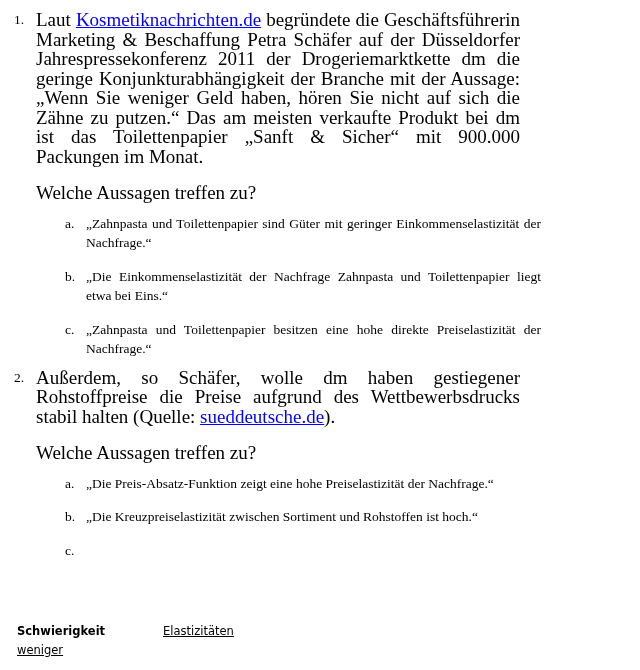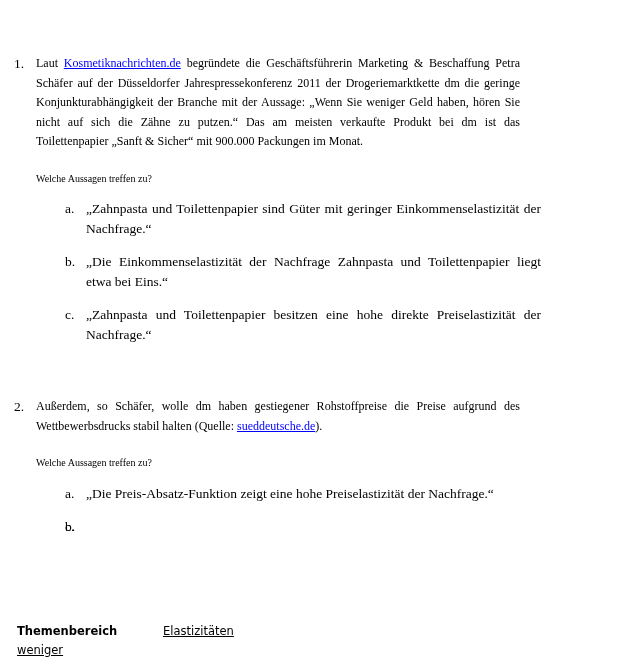--- a/index.html
+++ b/index.html
@@ -38,30 +38,29 @@
 
   .qmarker {
     position: absolute;
     left: 14px;
     top: 0;
     font-size: 13.5px;
     line-height: 19.5px;
   }
 
   .qbody {
-    font-size: 12px;
+    font-size: 19px;
     line-height: 19.5px;
     text-align: justify;
     width: 484px;
     hyphens: manual;
-    margin-top: 44px;
   }
 
   .prompt {
-    font-size: 10px;
+    font-size: 19px;
     line-height: 19.5px;
     margin-top: 17px;
     width: 484px;
   }
 
   
   .alist {
     margin: 11px 0 0 0;
     padding: 0;
     list-style: none;
@@ -150,32 +149,33 @@
 
       <div class="prompt">Welche Aussagen treffen zu?</div>
 
       <ul class="alist">
         <li class="aitem">
           <span class="amarker">a.</span>
           <span>„Die Preis-Absatz-Funktion zeigt eine hohe Preiselastizität der Nachfrage.“</span>
         </li>
         <li class="aitem">
           <span class="amarker">b.</span>
+          <span>„Die Kreuzpreiselastizität zwischen Sortiment und Rohstoffen ist hoch.“</span>
         </li>
         <li class="aitem">
           <span class="amarker">c.</span>
         </li>
       </ul>
     </li>
 
   </ol>
 
   <div class="meta">
     <div class="meta-row">
-      <span class="meta-label">Themenbereich</span>
+      <span class="meta-label">Schwierigkeit</span>
       <span class="meta-value">Elastizitäten</span>
     </div>
     <div class="meta-row">
       <span class="meta-value">weniger</span>
     </div>
   </div>
 
 </div>
 
 </body></html>

